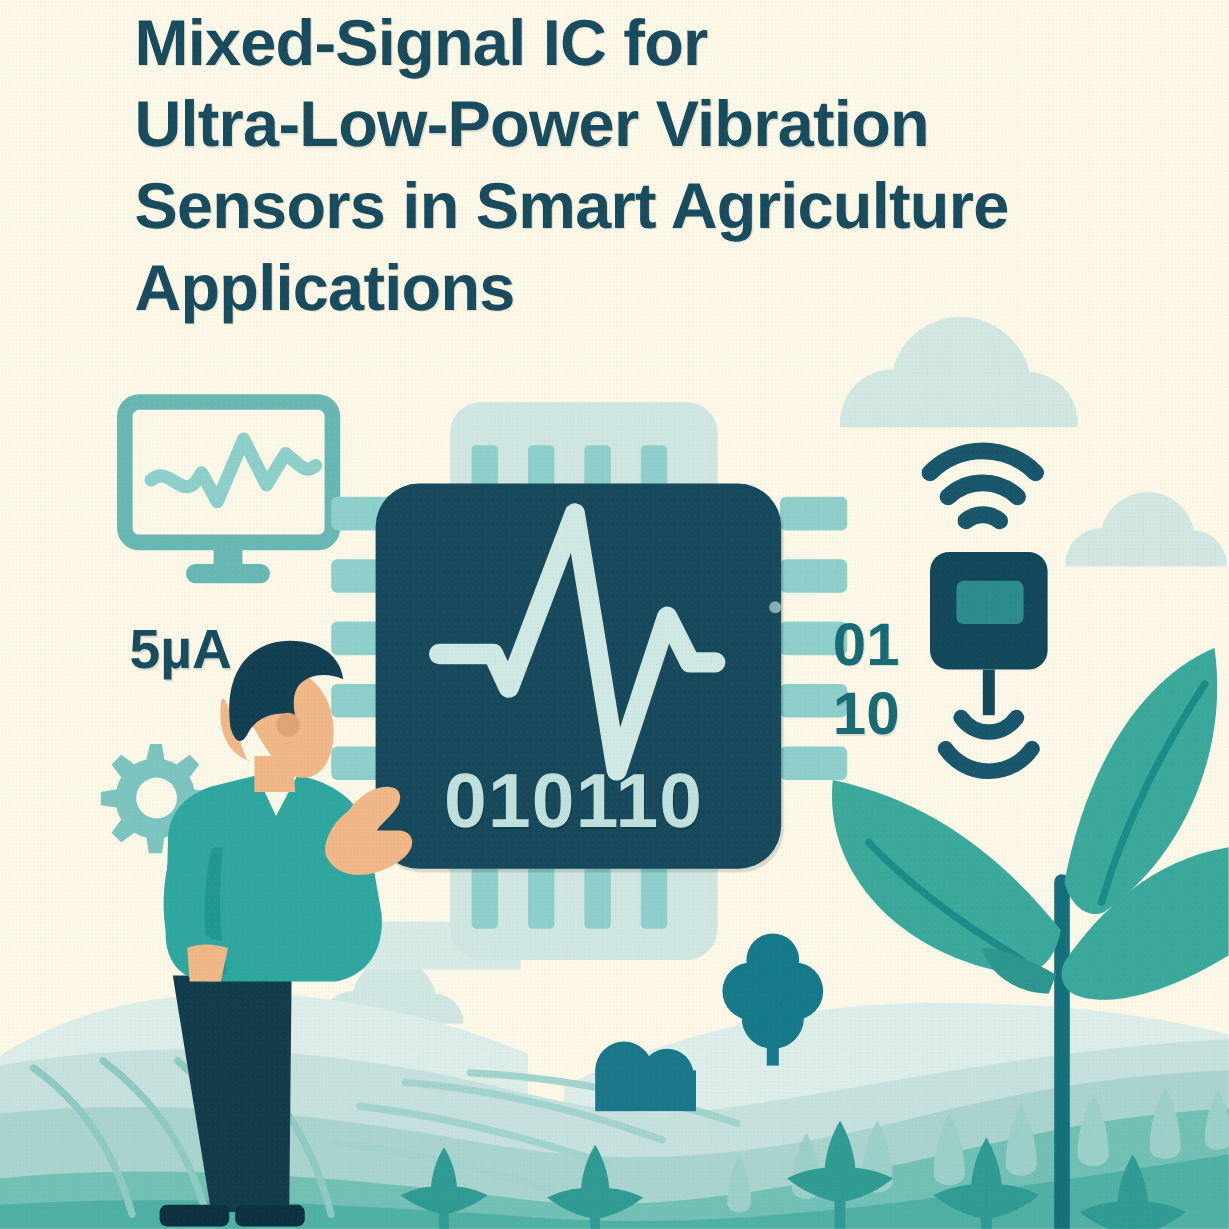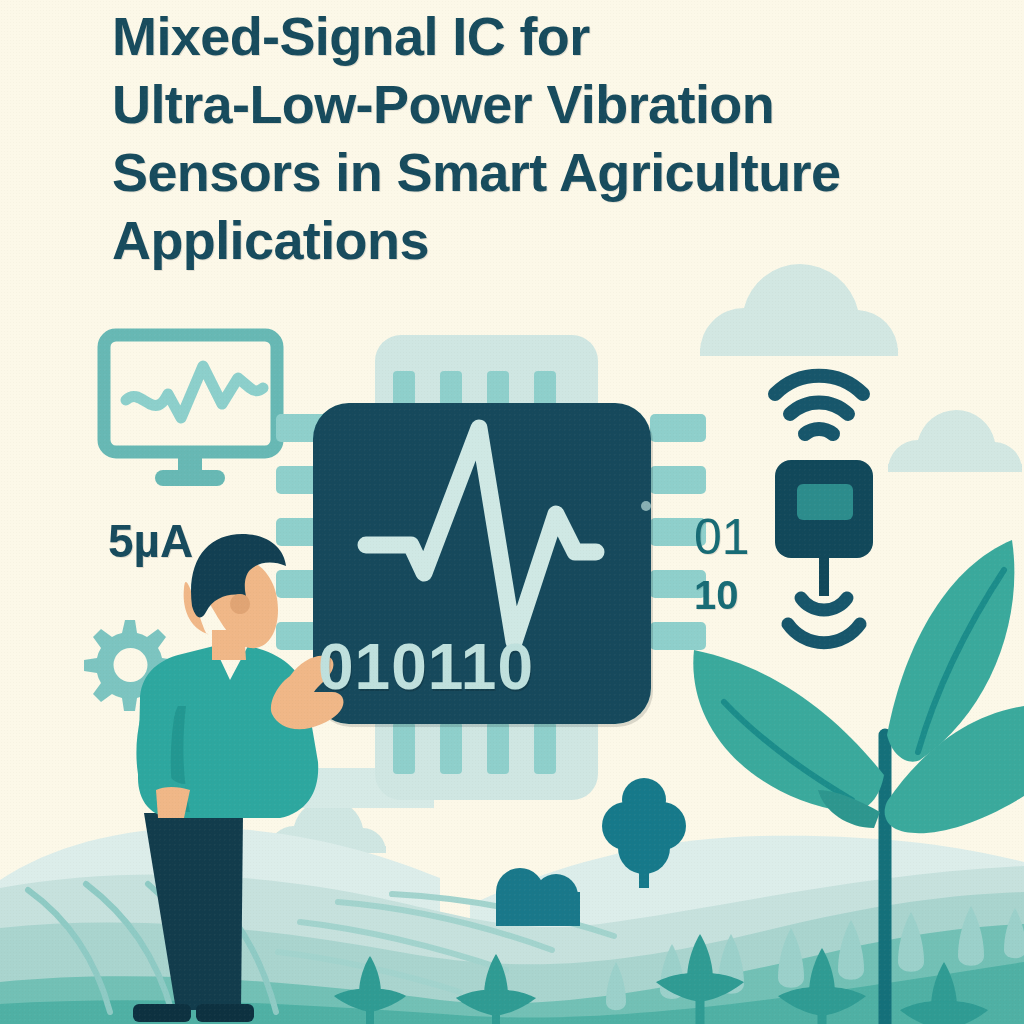--- a/index.html
+++ b/index.html
@@ -30,32 +30,32 @@
   }
   .txt-5ua{
     position:absolute;left:108px;top:508px;
     font-family:"Liberation Sans", sans-serif;
     font-weight:bold;font-size:46px;line-height:66px;
     color:#174b5d;text-shadow:1px 1px 0 rgba(0,0,0,0.12);
   }
   .txt-bin-a{
     position:absolute;left:694px;top:512px;
     font-family:"Liberation Sans", sans-serif;
-    font-weight:normal;font-size:50px;line-height:50px;
+    font-weight:bold;font-size:50px;line-height:50px;
     color:#176b75;text-shadow:1px 1px 0 rgba(0,0,0,0.10);
   }
   .txt-bin-b{
     position:absolute;left:694px;top:570px;
     font-family:"Liberation Sans", sans-serif;
-    font-weight:bold;font-size:40px;line-height:50px;
+    font-weight:bold;font-size:50px;line-height:50px;
     color:#176b75;text-shadow:1px 1px 0 rgba(0,0,0,0.10);
   }
   .txt-chipcode{
     position:absolute;left:318px;top:635px;width:320px;
-    text-align:left;
+    text-align:center;
     font-family:"Liberation Sans", sans-serif;
     font-weight:bold;font-size:64px;line-height:64px;
     letter-spacing:1px;
     color:#bfe0dd;text-shadow:1px 2px 0 rgba(0,0,0,0.16);
   }
   .noise{
     position:absolute;inset:0;pointer-events:none;
     opacity:.30;
     background-image:
       radial-gradient(rgba(120,110,80,.12) 1px, transparent 1px),

